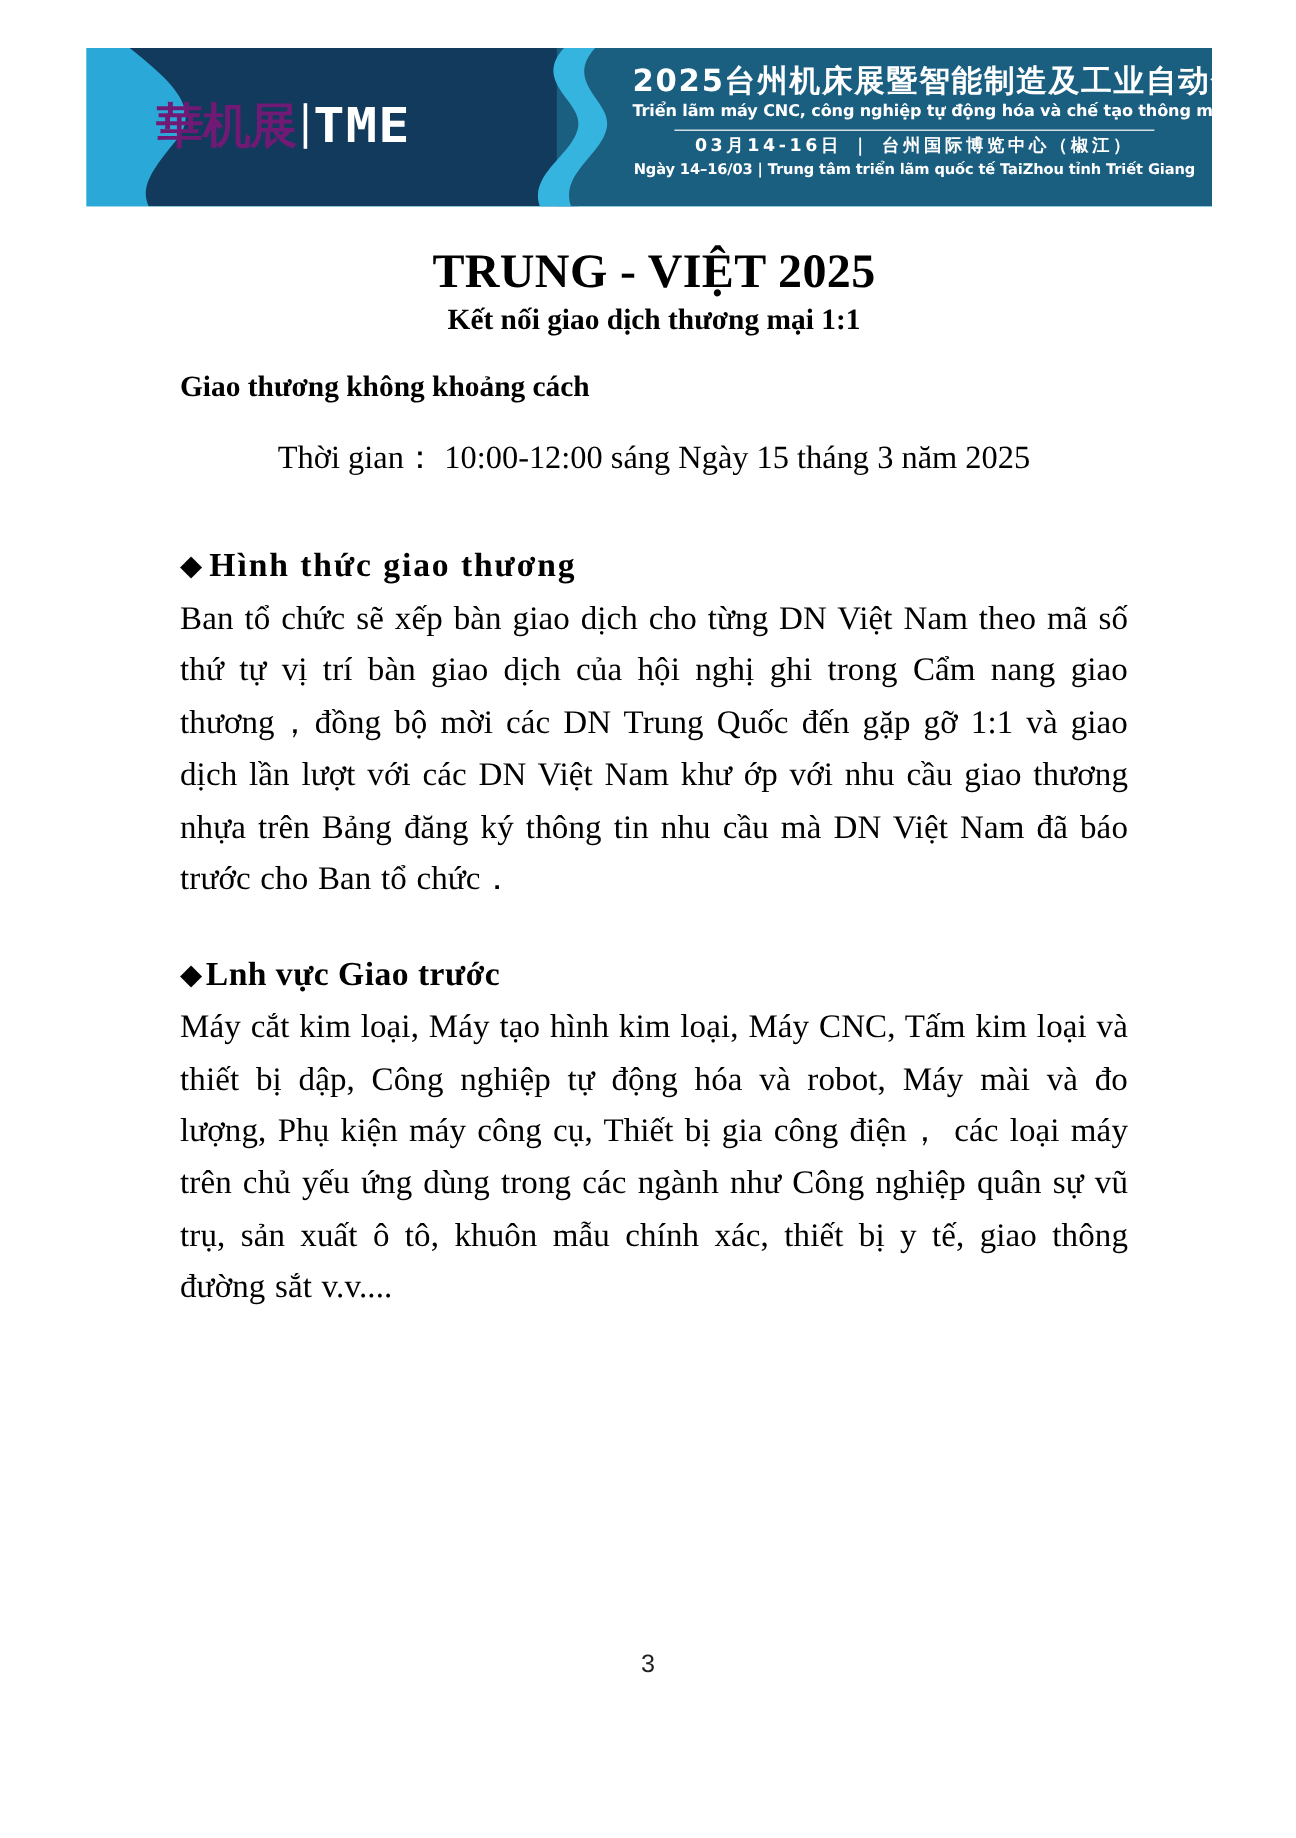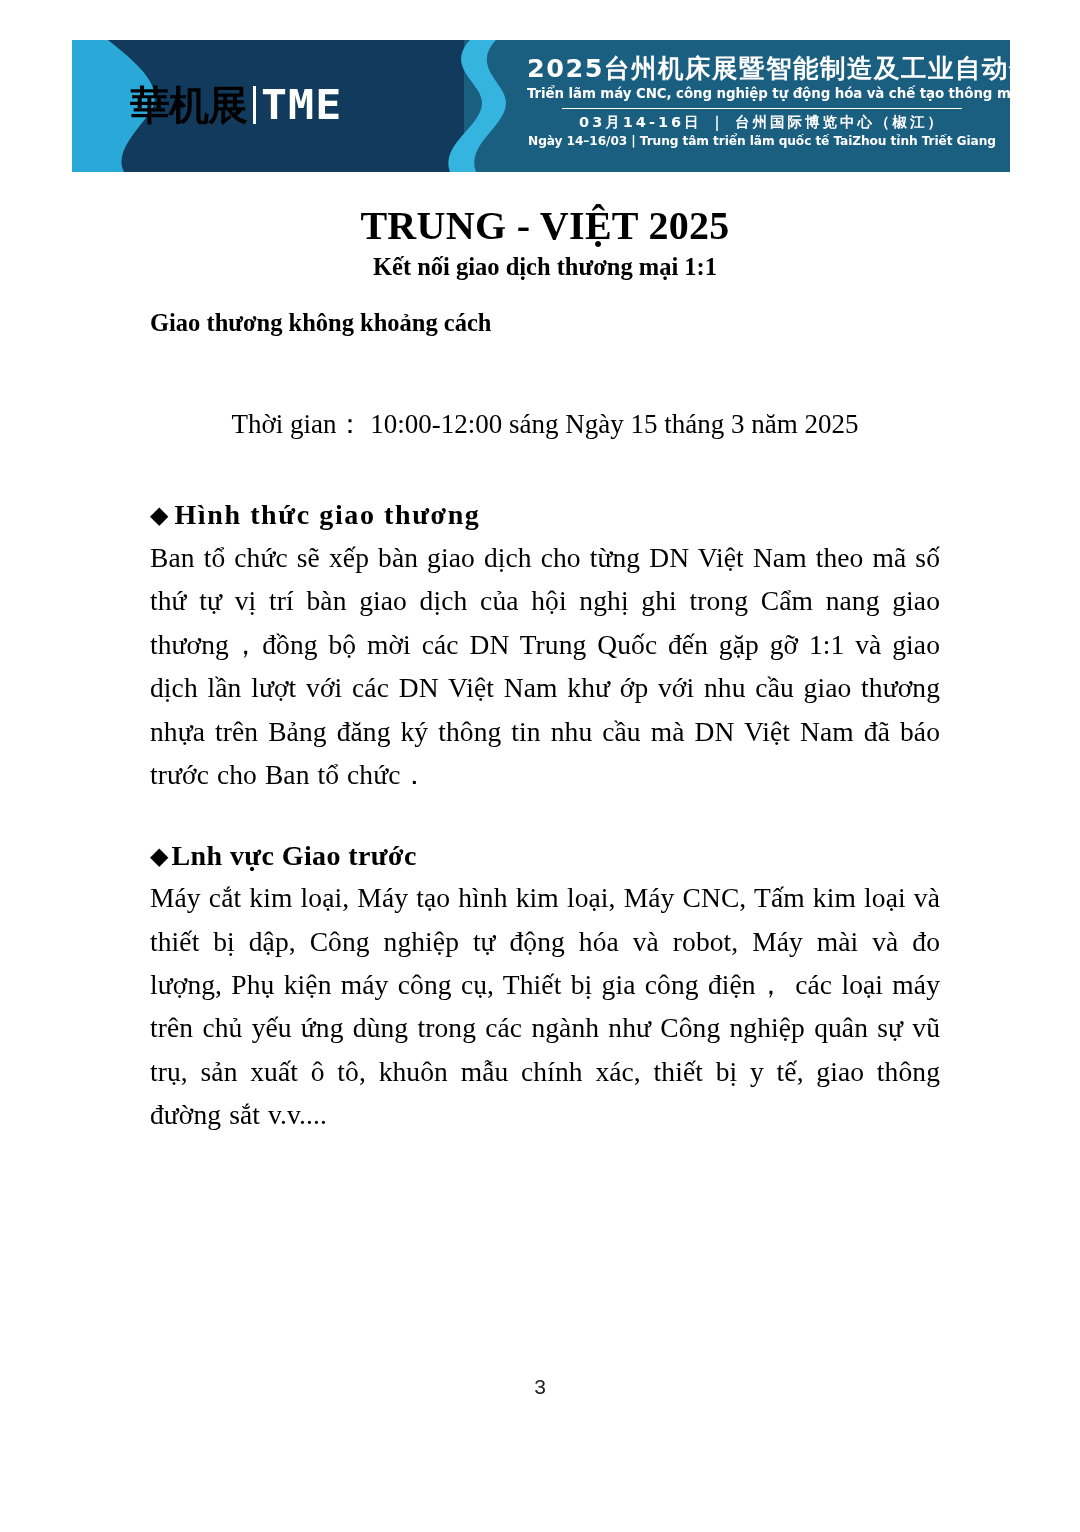--- a/index.html
+++ b/index.html
@@ -41,21 +41,21 @@
     top: 40px;
     display: flex;
     align-items: center;
     height: 50px;
     white-space: nowrap;
   }
   .logo-cn {
     font-family: "DejaVu Sans", "Liberation Sans", sans-serif;
     font-weight: bold;
     font-size: 40px;
-    color: #000000;
+    color: #701a75;
     letter-spacing: -1px;
     line-height: 1;
   }
   .logo-bar {
     display: inline-block;
     width: 3px;
     height: 38px;
     background: #ffffff;
     margin: 0 5px 0 6px;
   }
@@ -142,21 +142,21 @@
   }
   .subtitle2 {
     text-align: left;
     font-weight: bold;
     font-size: 24.5px;
     line-height: 1.3;
     margin-top: 24px;
   }
 
   .meta {
-    margin-top: 67px;
+    margin-top: 24px;
   }
   .meta-line {
     text-align: center;
     font-size: 27px;
     line-height: 1.35;
   }
   .meta-line.loc {
     margin-top: 20px;
     letter-spacing: 0.6px;
   }

